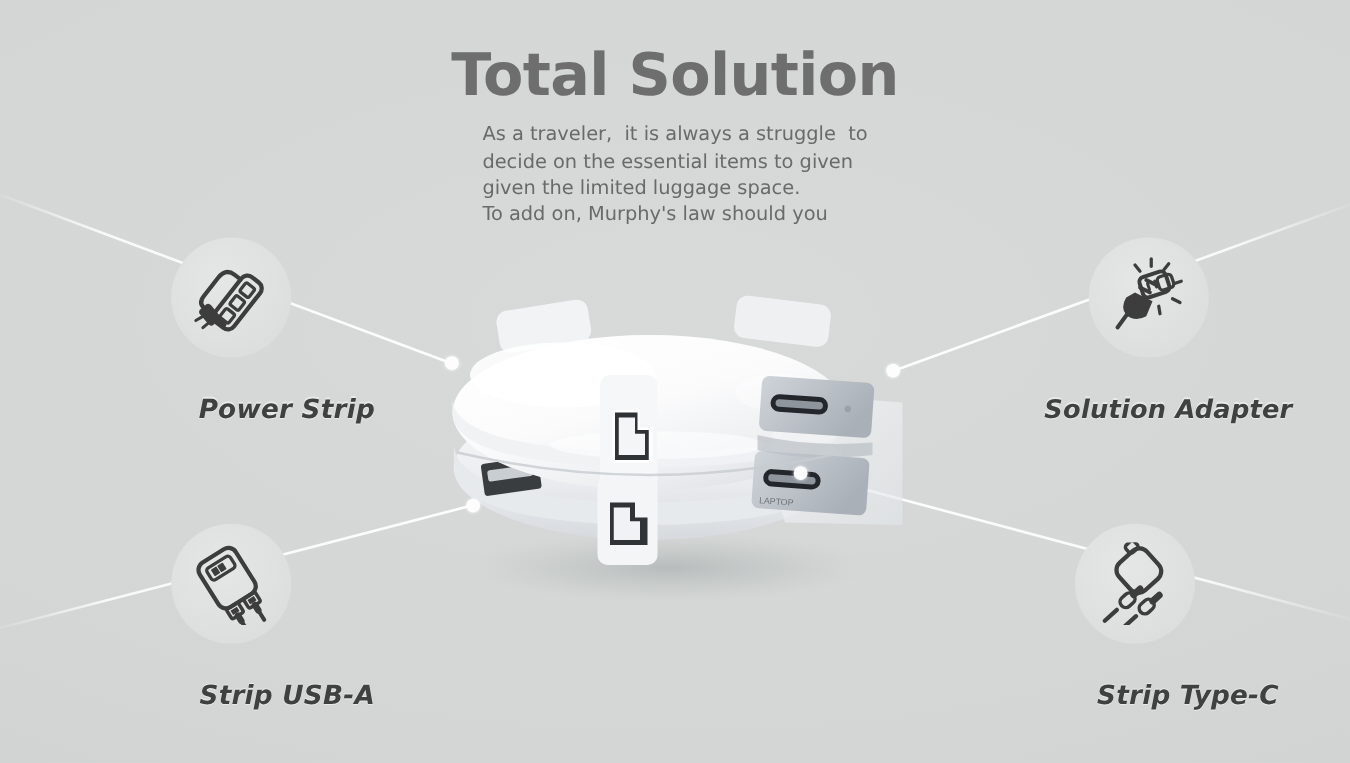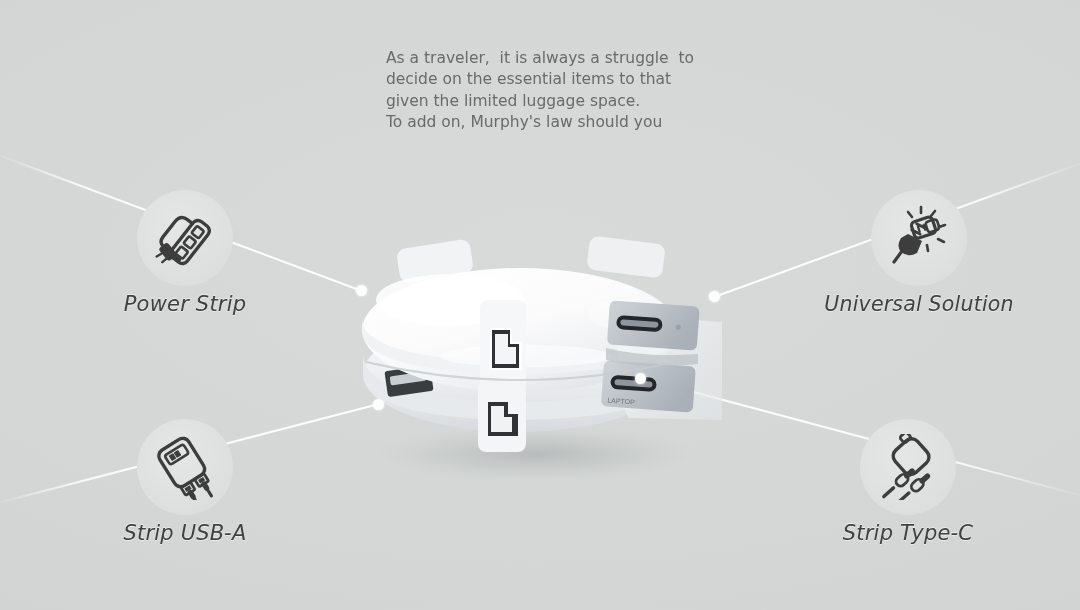--- a/index.html
+++ b/index.html
@@ -38,22 +38,22 @@
   
   .feature{position:absolute;width:230px;}
   .circle{
     width:96px;height:96px;border-radius:50%;
     background:radial-gradient(circle at 42% 36%, #e4e7e5 0%, #dde0de 62%, #d8dbd9 100%);
     display:flex;align-items:center;justify-content:center;
     margin:0 auto;position:relative;
   }
   .circle svg{display:block;}
   .flabel{
-    margin-top:6px;text-align:center;
-    font-size:21px;font-weight:normal;font-style:italic;
+    margin-top:29px;text-align:right;
+    font-size:21px;font-weight:bold;font-style:italic;
     color:#3f4141;letter-spacing:0.2px;white-space:nowrap;
     text-shadow:0 1px 0 #e8eae9, 0 -1px 0 #e8eae9;
     font-family:"DejaVu Sans","Liberation Sans",sans-serif;
   }
 
   #f-power   {left:70px;  top:190px;}
   #f-usba    {left:70px;  top:419px;}
   #f-adapter {left:804px; top:190px;}
   #f-typec   {left:793px; top:419px;}
 
@@ -101,23 +101,24 @@
     <line x1="-10" y1="152" x2="362" y2="291" stroke="url(#lnTL)" stroke-width="2.1"></line>
 
     <line x1="-10" y1="505" x2="379" y2="404" stroke="url(#lnBL)" stroke-width="2.1"></line>
 
     <line x1="1090" y1="160" x2="714" y2="297" stroke="url(#lnTR)" stroke-width="2.1"></line>
 
     <line x1="1090" y1="498" x2="641" y2="378" stroke="url(#lnBR)" stroke-width="2.1"></line>
   </svg>
 
   <div class="headline">
+    <div class="title">Total Solution</div>
     <div class="blurb">
       <div>As a traveler,  it is always a struggle  to</div>
-      <div>decide on the essential items to that</div>
+      <div>decide on the essential items to given</div>
       <div>given the limited luggage space.</div>
       <div>To add on, Murphy's law should you</div>
     </div>
   </div>
 
   <div class="product">
     <svg viewBox="0 0 420 280" width="420" height="280">
       <defs>
         <linearGradient id="lidG" x1="0.15" y1="0" x2="0.85" y2="1">
           <stop offset="0" stop-color="#ffffff"></stop>
@@ -268,21 +269,21 @@
             <path d="M22 29 L36 36 L31 48 Q22 53 15 47 Q10 41 15 33 Z"></path>
           </g>
           <g fill="none" stroke-width="3.2">
             <path d="M16 46 L8 57"></path>
             <path d="M26 25 l8 4" stroke-width="3"></path>
             <path d="M31 19 l8 4" stroke-width="3"></path>
           </g>
         </g>
       </svg>
     </div>
-    <div class="flabel">Universal Solution</div>
+    <div class="flabel">Solution Adapter</div>
   </div>
 
   <div class="feature" id="f-usba">
     <div class="circle">
       <svg width="66" height="66" viewBox="0 0 66 66">
         <g transform="rotate(-32 33 30)" fill="none" stroke="#3d3d3d" stroke-width="3.4" stroke-linecap="round" stroke-linejoin="round">
 
           <rect x="14" y="6" width="34" height="42" rx="7"></rect>
 
           <rect x="20" y="12" width="22" height="11" rx="2.5" stroke-width="2.6"></rect>

